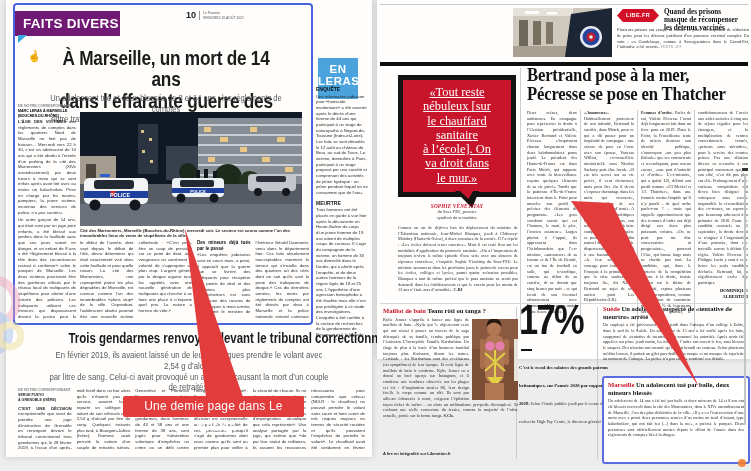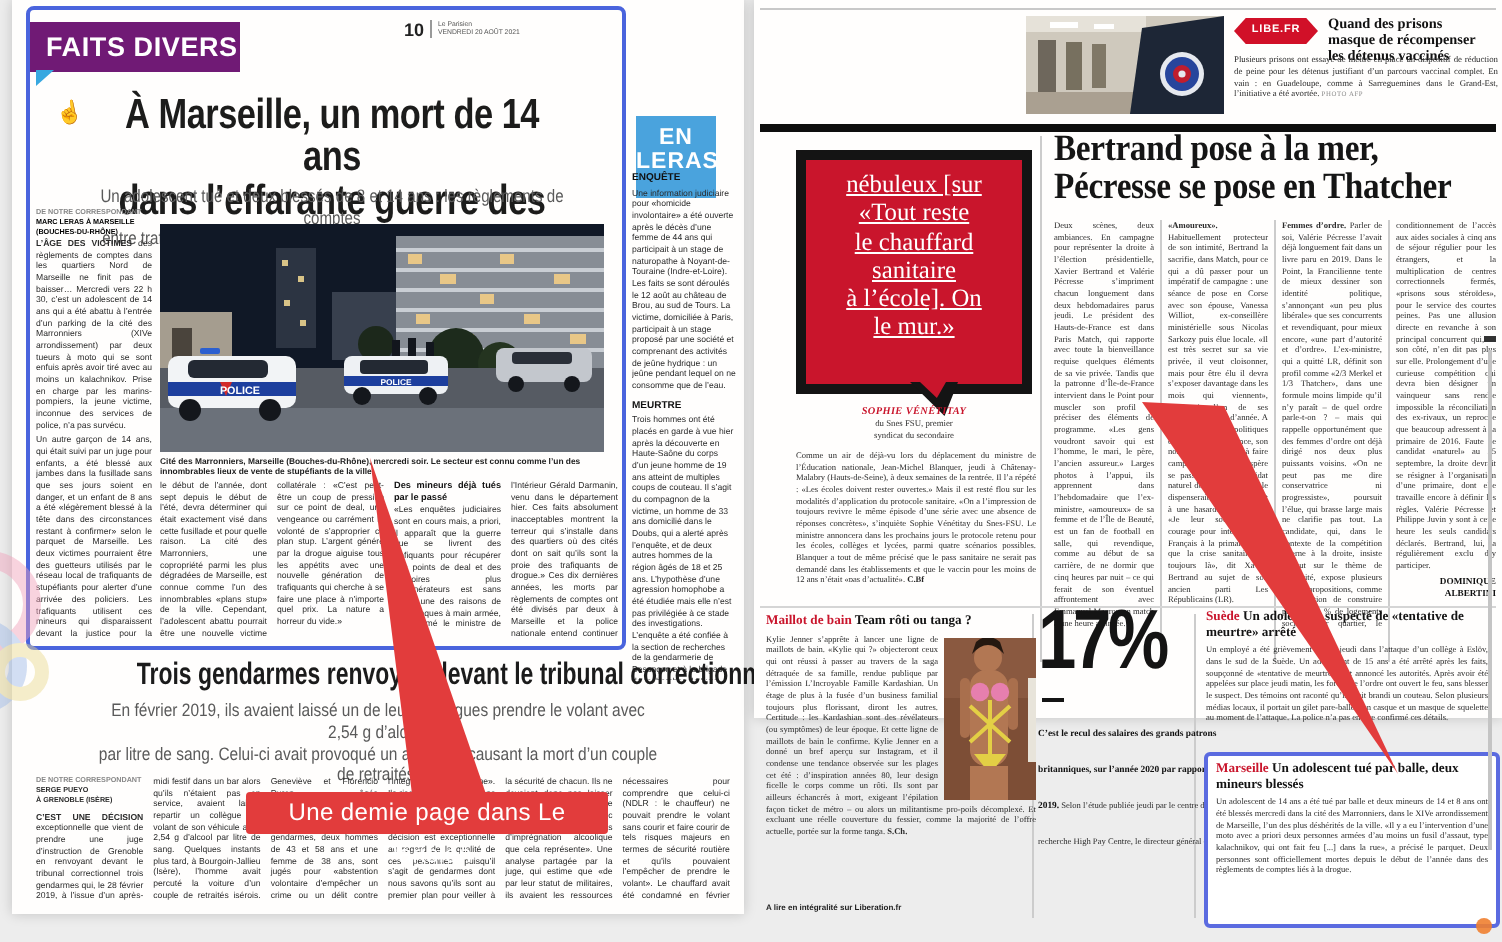--- a/index.html
+++ b/index.html
@@ -15,21 +15,21 @@
   .xhead{font-weight:bold;font-size:4.6px;line-height:1.25;margin:2px 0 1px 0;color:#111;}
   .clip{overflow:hidden;}
   
   #page-left{left:6px;top:0;width:366px;height:457px;}
   .blue-box{position:absolute;border:2px solid #4a64dd;border-radius:4px;}
   #lp-bluebox{left:7px;top:3px;width:296px;height:318px;}
   #faits-tab{left:8px;top:11px;width:97px;height:25px;background:#701a75;color:#fff;
              font-weight:bold;font-size:13.5px;line-height:25px;padding-left:9px;letter-spacing:.3px;}
   #faits-tab::after{content:"";position:absolute;left:4px;bottom:-7px;border-top:8px solid #38a8e0;
              border-right:9px solid transparent;}
-  #lp-header{left:196px;top:10px;display:flex;gap:3px;align-items:flex-start;}
+  #lp-header{left:180px;top:10px;display:flex;gap:3px;align-items:flex-end;}
   #lp-header .pagenum{font-size:9px;font-weight:bold;color:#222;}
   #lp-header .mast{border-left:1px solid #999;padding-left:3px;font-size:3.4px;line-height:1.3;color:#555;}
   #hand-cursor{left:22px;top:50px;font-size:11px;color:#666;transform:rotate(-10deg);}
   #lp-headline{left:14px;top:47px;width:292px;text-align:center;font-weight:800;color:#1c1c1b;
                font-size:21px;line-height:1.02;letter-spacing:-.3px;transform:scaleX(.82);transform-origin:50% 0;}
   #lp-subhead{left:20px;top:93px;width:280px;text-align:center;color:#5a5a5a;font-size:9px;
               line-height:1.18;transform:scaleX(.84);transform-origin:50% 0;}
   .byline{font-size:3.6px;line-height:1.35;font-weight:bold;}
   .byline .grey{color:#888;}
   #lp-byline{left:12px;top:104px;width:58px;}
@@ -276,25 +276,26 @@
       <span>masque de récompenser</span><br>
       <span>les détenus vaccinés</span>
     </div>
     <div id="teaser-body" class="abs micro serif">
       <span>Plusieurs prisons ont essayé de mettre en place un dispositif de réduction de peine pour les détenus justifiant d’un parcours vaccinal complet. En vain : en Guadeloupe, comme à Sarreguemines dans le Grand-Est, l’initiative a été avortée. </span><span class="credit">PHOTO AFP</span>
     </div>
 
     <div id="black-rule"></div>
 
     <div id="quote-box" class="abs">
+      <span class="ql">«Tout reste</span>
       <span class="ql">nébuleux [sur</span>
-      <span class="ql">«Tout reste</span>
       <span class="ql">le chauffard</span>
       <span class="ql">sanitaire</span>
       <span class="ql">à l’école]. On</span>
+      <span class="ql">va droit dans</span>
       <span class="ql">le mur.»</span>
     </div>
     <div id="quote-tail-b" class="abs"></div>
     <div id="quote-tail-r" class="abs"></div>
     <div id="quote-attr" class="abs">
       <div class="qname">SOPHIE VÉNÉTITAY</div>
       <div class="qrole">
         <span>du Snes FSU, premier</span><br>
         <span>syndicat du secondaire</span>
       </div>

